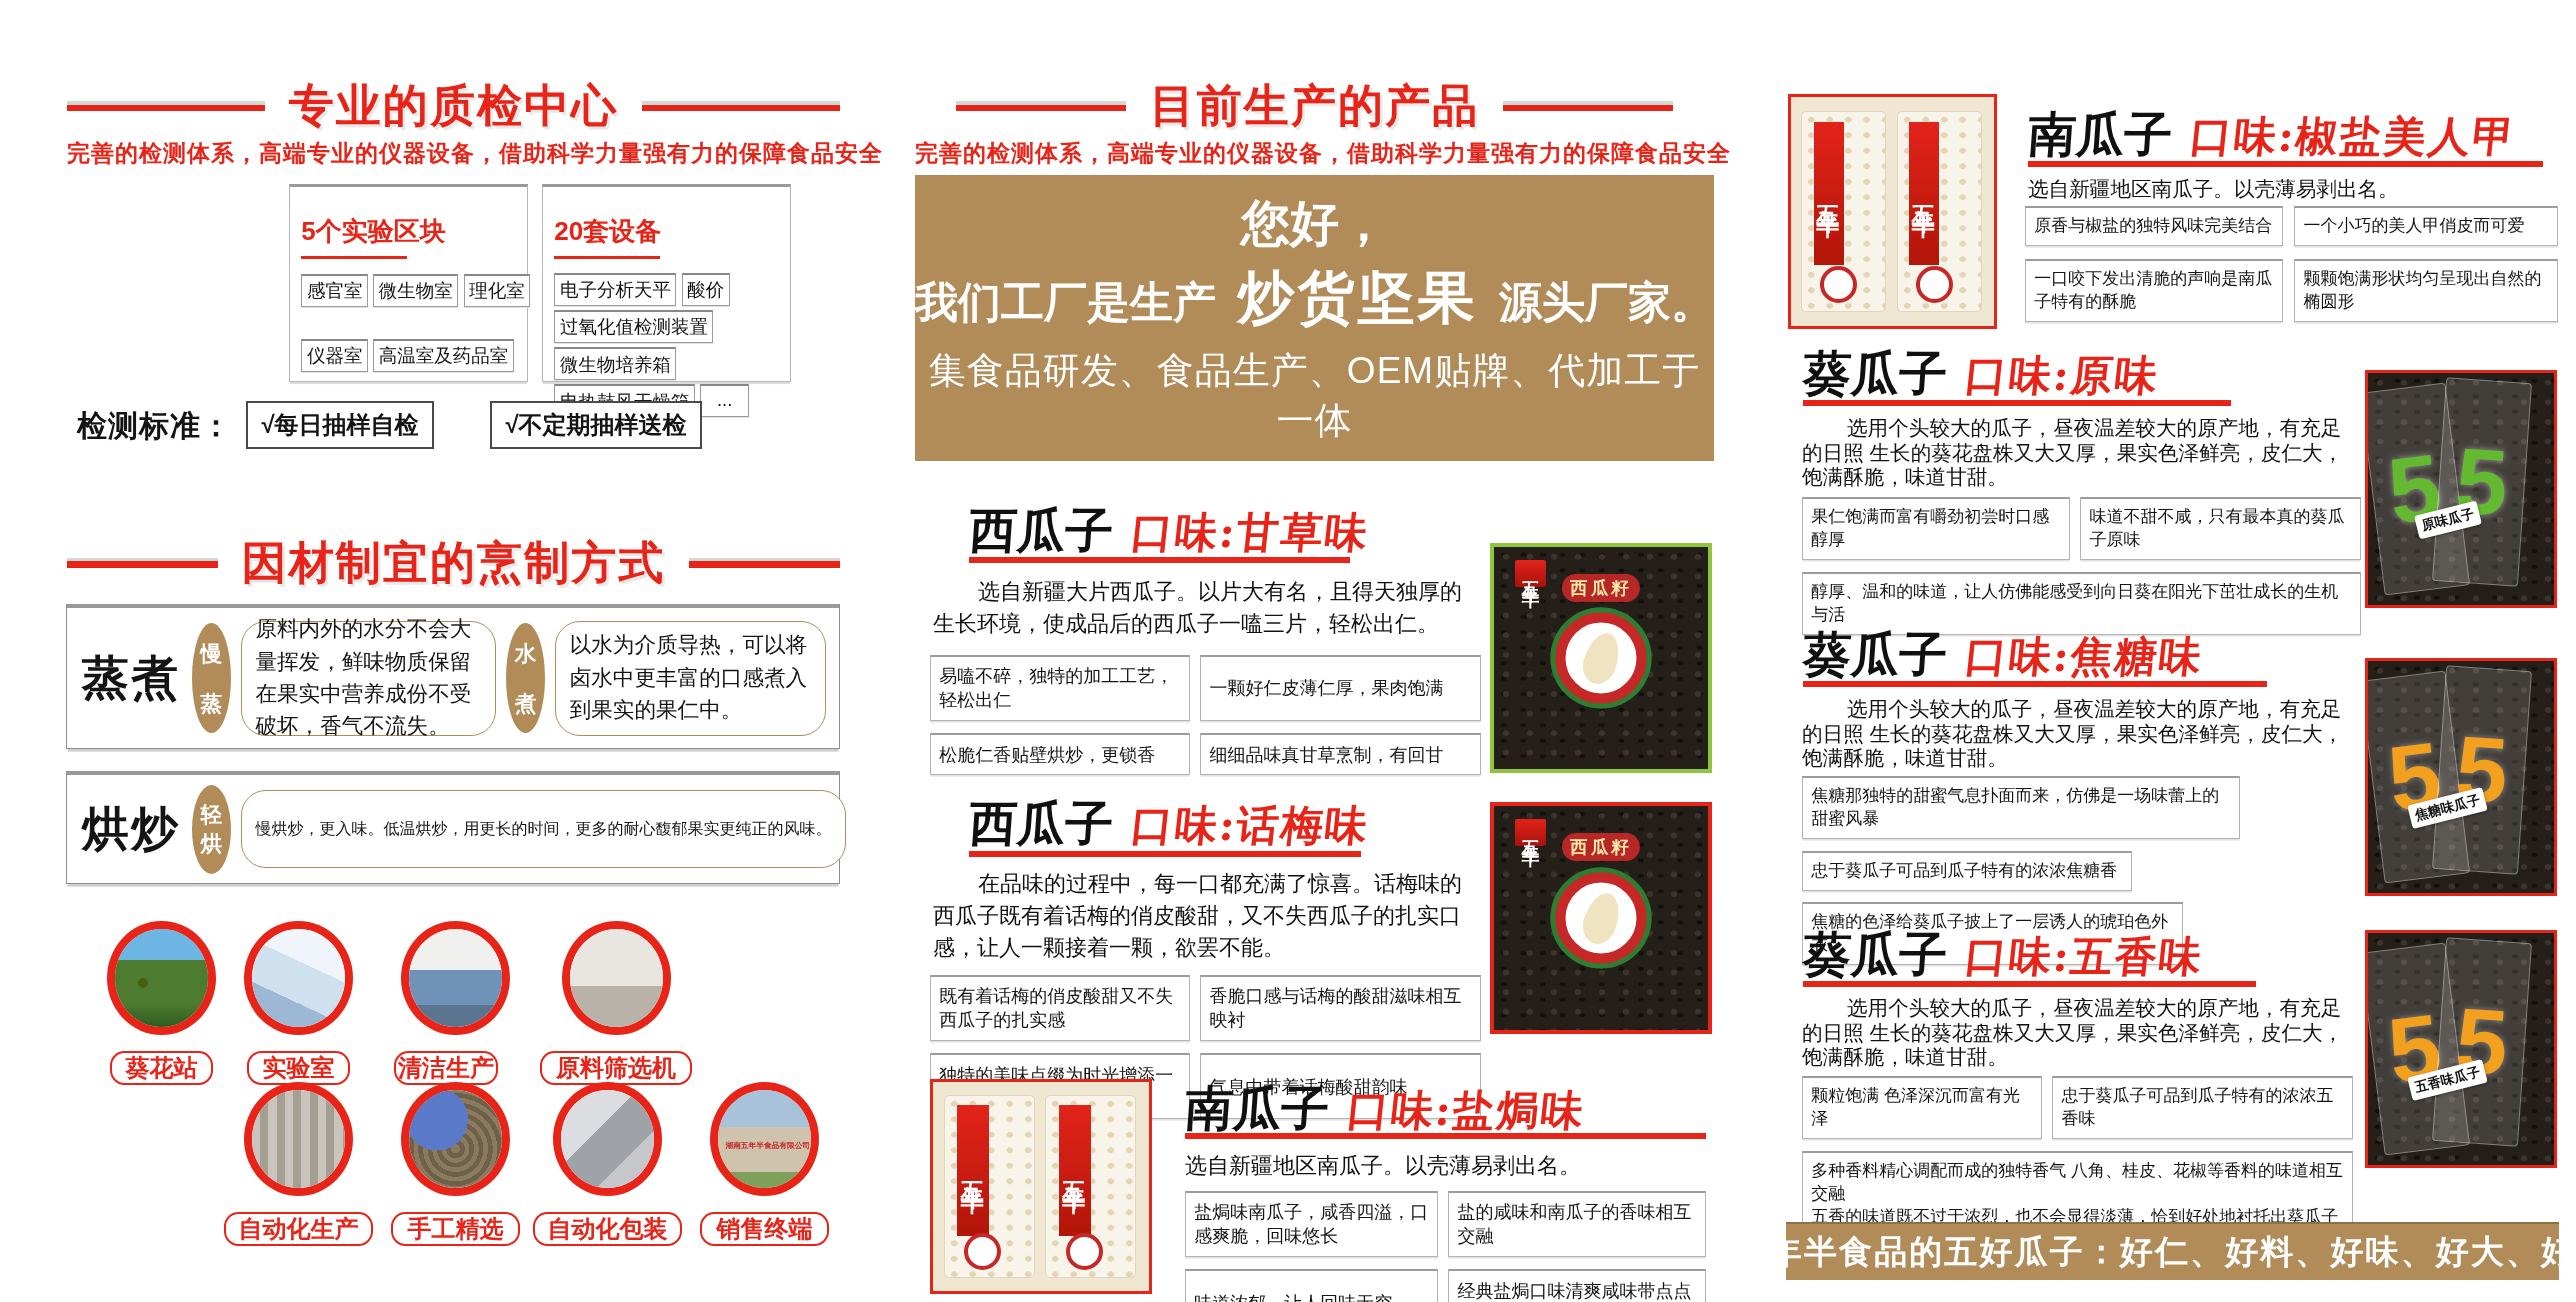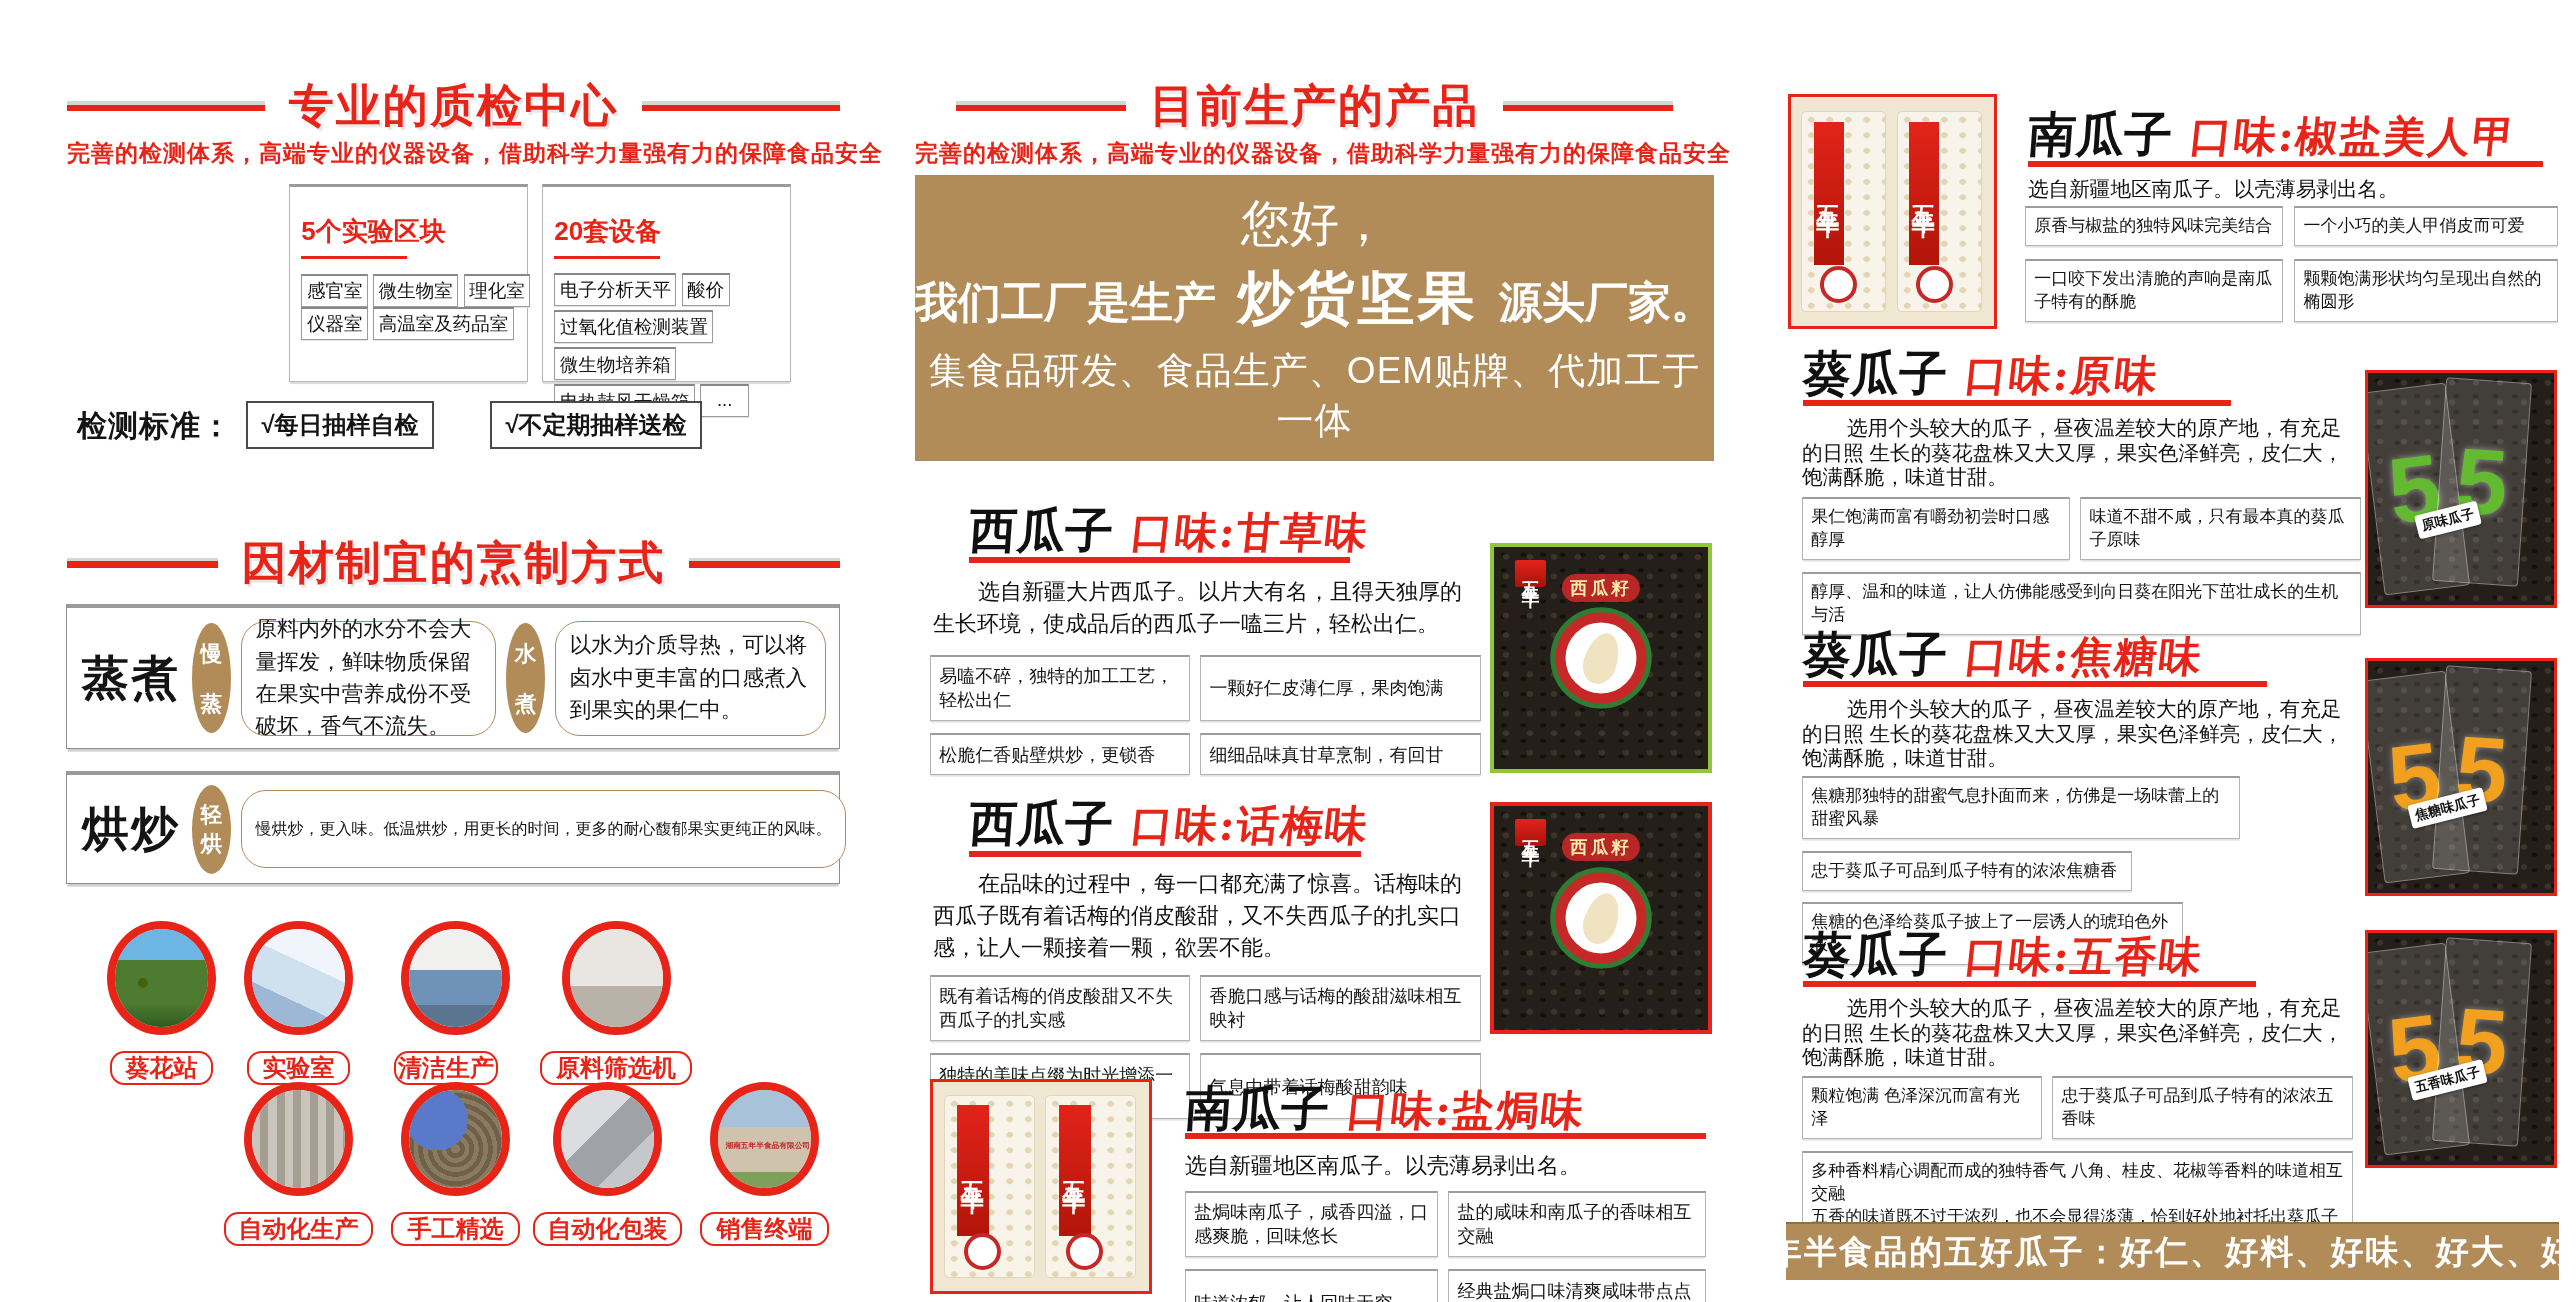--- a/index.html
+++ b/index.html
@@ -26,21 +26,21 @@
   #ov-red{position:absolute;left:66px;top:189px;width:206px;height:191px;background:var(--red);color:#fff;text-align:center;padding-top:39px}
   #ov-red .t1{font-size:42px;font-weight:900;line-height:1.18}
   #ov-red .area{font-size:20.6px;margin-top:15.5px}
   .card{position:absolute;background:#fff;border:1px solid #b7b7b7;border-top:3.6px solid #9a9a9a;box-shadow:0 3.1px 0 -1px #dcdcdc}
   #lab-card{left:289px;top:184px;width:239px;height:198px;padding:27px 8.2px 0 11.3px}
   #equip-card{left:542px;top:184px;width:249px;height:198px;padding:27px 8.2px 0 11.3px}
   .card-title{color:var(--red);font-size:26px;font-weight:700;white-space:nowrap}
   .card-title::after{content:"";display:block;width:106px;height:3.1px;background:var(--red);margin-top:7.2px}
   .chip-row{display:flex;gap:5.2px;flex-wrap:nowrap}
   #lab-card .chip-row.r1{margin-top:14.4px}
-  #lab-card .chip-row.r2{}
+  #lab-card .chip-row.r2{margin-top:32px}
   #equip-card .chip-row{margin-top:4px}
   #equip-card .chip-row.r1{margin-top:13.4px}
   .chip{display:inline-block;border:1px solid var(--bd);border-top:2.1px solid #878787;background:#fff;font-size:18.5px;padding:2.6px 4.6px;white-space:nowrap;box-shadow:0 1.5px 0 -0.5px #e3e3e3}
   .chip.more{min-width:49px;text-align:center}
 
   
   #std-label{position:absolute;left:77px;top:406px;font-size:30px;font-weight:900;letter-spacing:1px}
   .std-box{position:absolute;top:401px;border:2.1px solid #4a4a4a;font-size:24px;font-weight:700;padding:6.2px 13.4px;white-space:nowrap;background:#fff}
   #std-box1{left:246px}
   #std-box2{left:490px}
@@ -67,21 +67,21 @@
   .ph-clean{background:linear-gradient(180deg,#f0f0ee 0 42%,#6f93b8 42% 78%,#5b748f 78% 100%)}
   .ph-sieve{background:linear-gradient(180deg,#e9e6e1 0 58%,#b8b2a8 58% 100%)}
   .ph-auto{background:repeating-linear-gradient(90deg,#c9c4bc 0 8.2px,#a59e92 8.2px 16.5px)}
   .ph-hand{background:radial-gradient(circle at 30% 30%,#5b79c9 31px,transparent 31px),repeating-radial-gradient(circle at 50% 60%,#8a7a5f 0 4.6px,#6e6049 4.6px 9.3px)}
   .ph-pack{background:linear-gradient(135deg,#dcdde0 0 40%,#9fa3a8 40% 70%,#c5c7cb 70% 100%)}
   .ph-build{position:relative;background:linear-gradient(180deg,#a8c2da 0 38%,#cfc3ae 38% 84%,#7fa05a 84% 100%)}
   .ph-build .sign{position:absolute;left:8%;top:52%;width:84%;color:#c62828;font-size:7.7px;font-weight:700;text-align:center;white-space:nowrap}
 
   
   #banner{position:absolute;left:915px;top:175px;width:799px;height:286px;background:var(--tan);color:#fff;text-align:center;padding-top:15.5px}
-  #banner .l1{font-size:49px;font-weight:400}
+  #banner .l1{font-size:49px;font-weight:700}
   #banner .l2{margin-top:3.1px;font-size:43px;font-weight:900;white-space:nowrap}
   #banner .l2 .em{font-size:57px;letter-spacing:3.1px;margin:0 9.3px}
   #banner .l3{margin-top:9.3px;font-size:37px;font-weight:400;letter-spacing:1px}
   #banner .l4{margin-top:12.4px;font-size:23px;font-weight:700}
   #banner .l5,#banner .l6{margin-top:8.2px;font-size:23px;font-weight:700}
 
   
   .ptitle{position:absolute;display:flex;align-items:baseline;gap:17.5px;white-space:nowrap}
   .ptitle .name{font-family:"DejaVu Serif",serif;font-size:48px;font-weight:900;color:#101010;transform:skewX(-4deg)}
   .ptitle .flavor{font-family:"DejaVu Serif",serif;font-size:42px;font-weight:900;color:var(--red);transform:skewX(-6deg);letter-spacing:2.1px}

